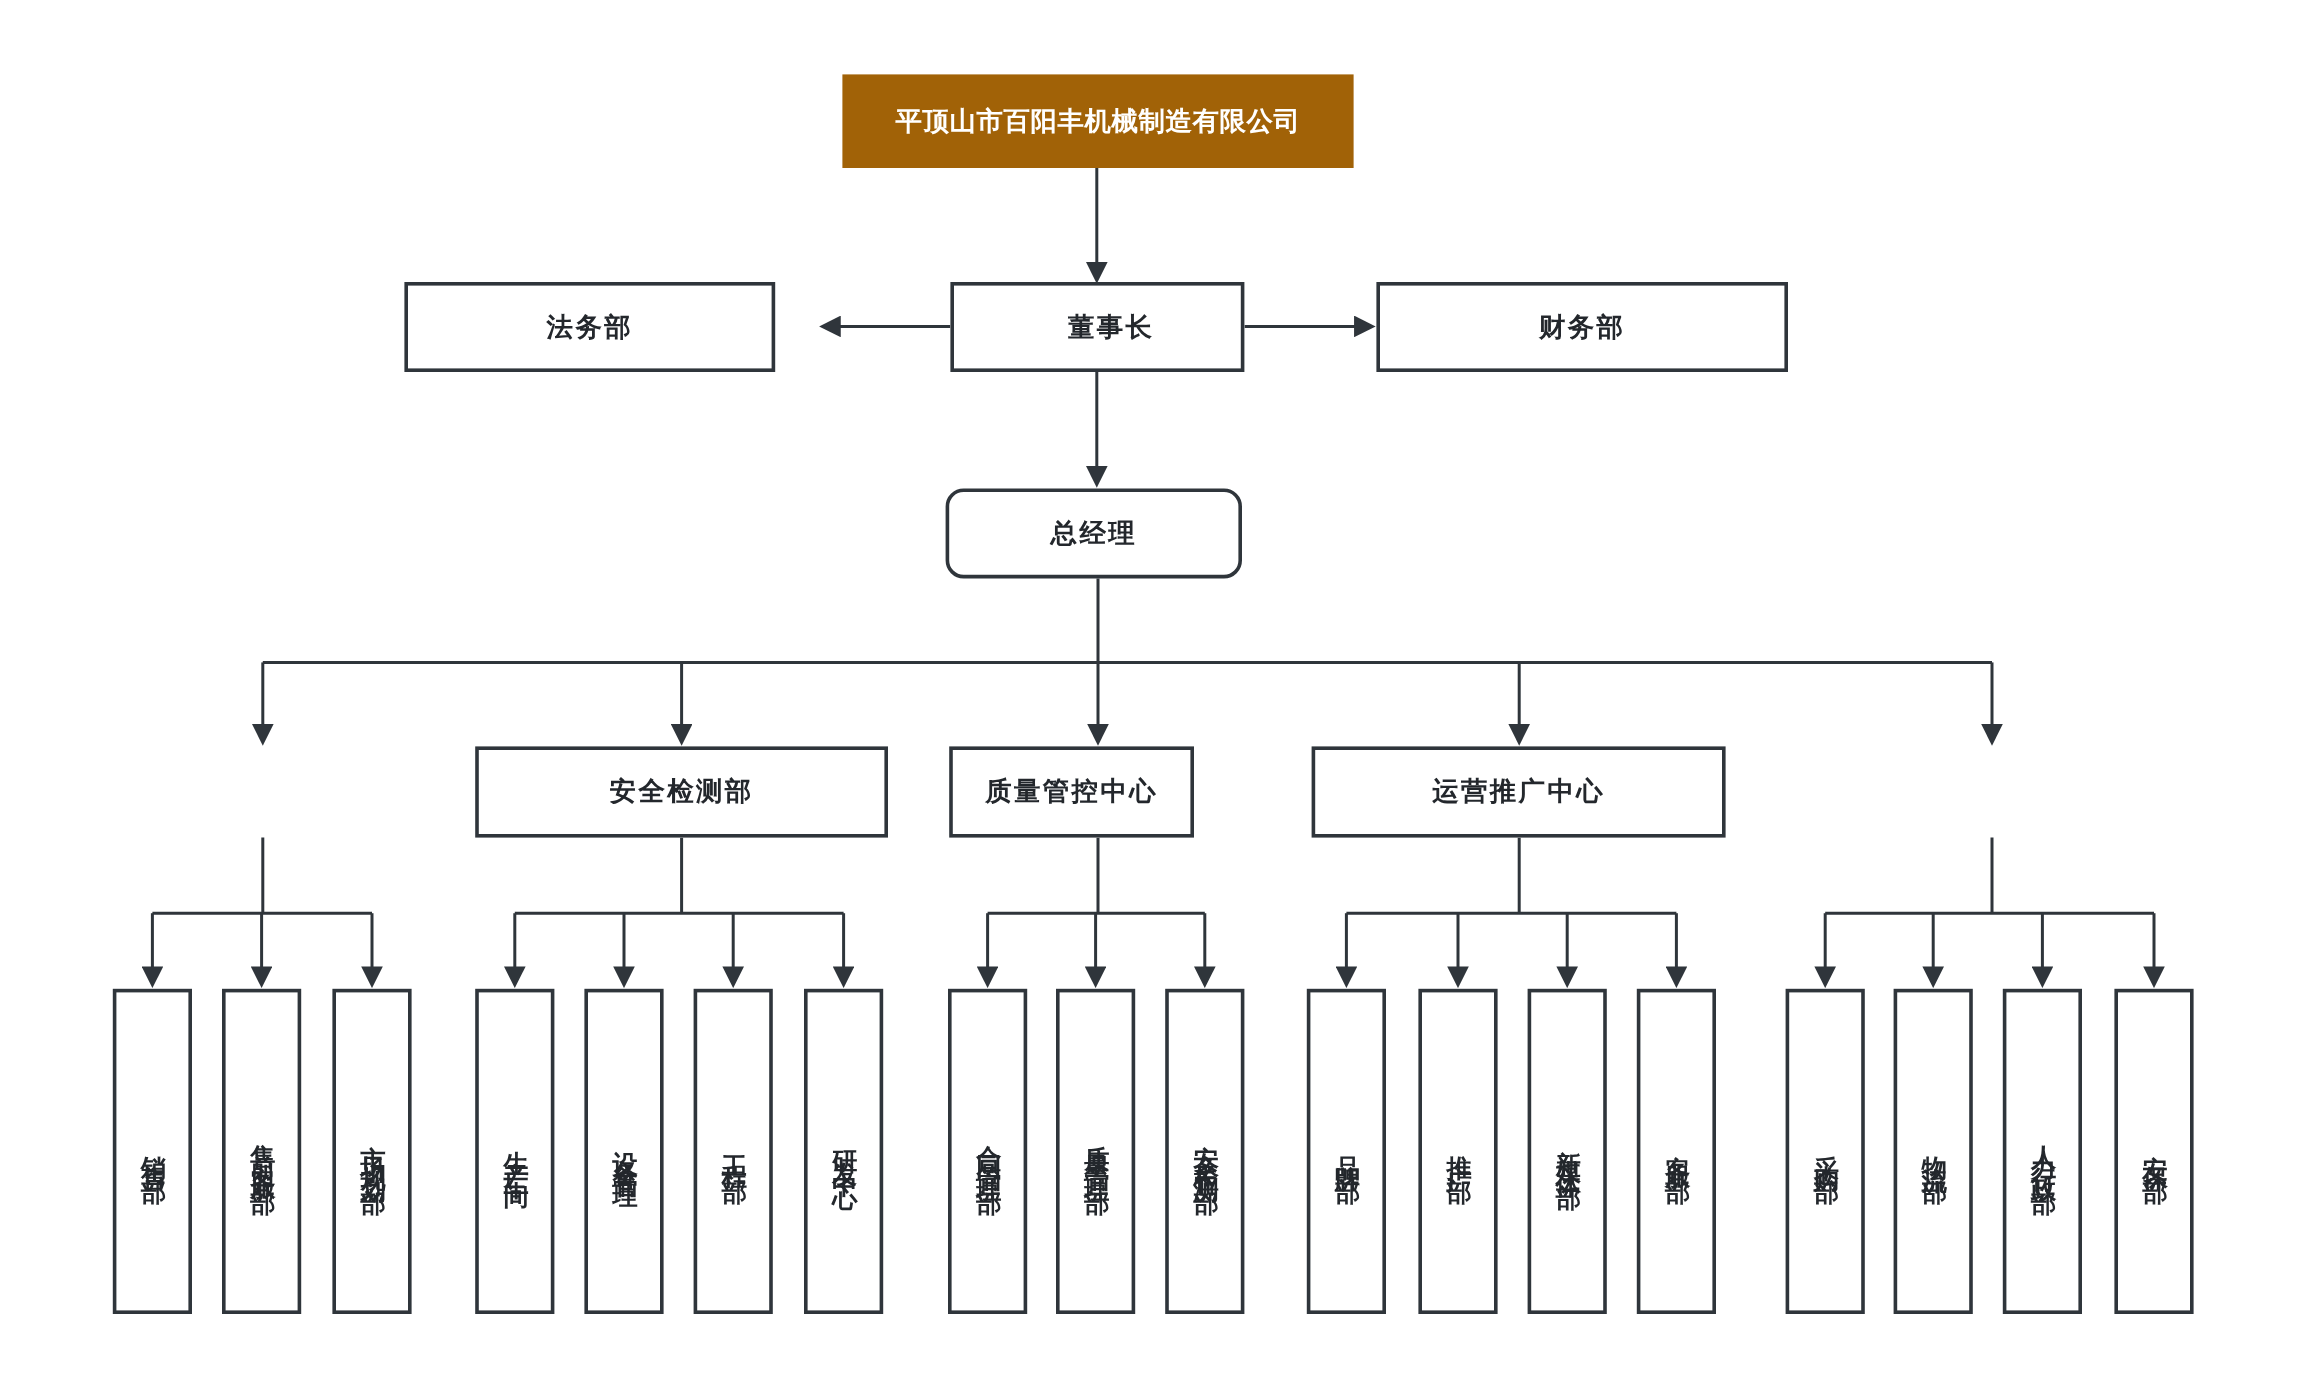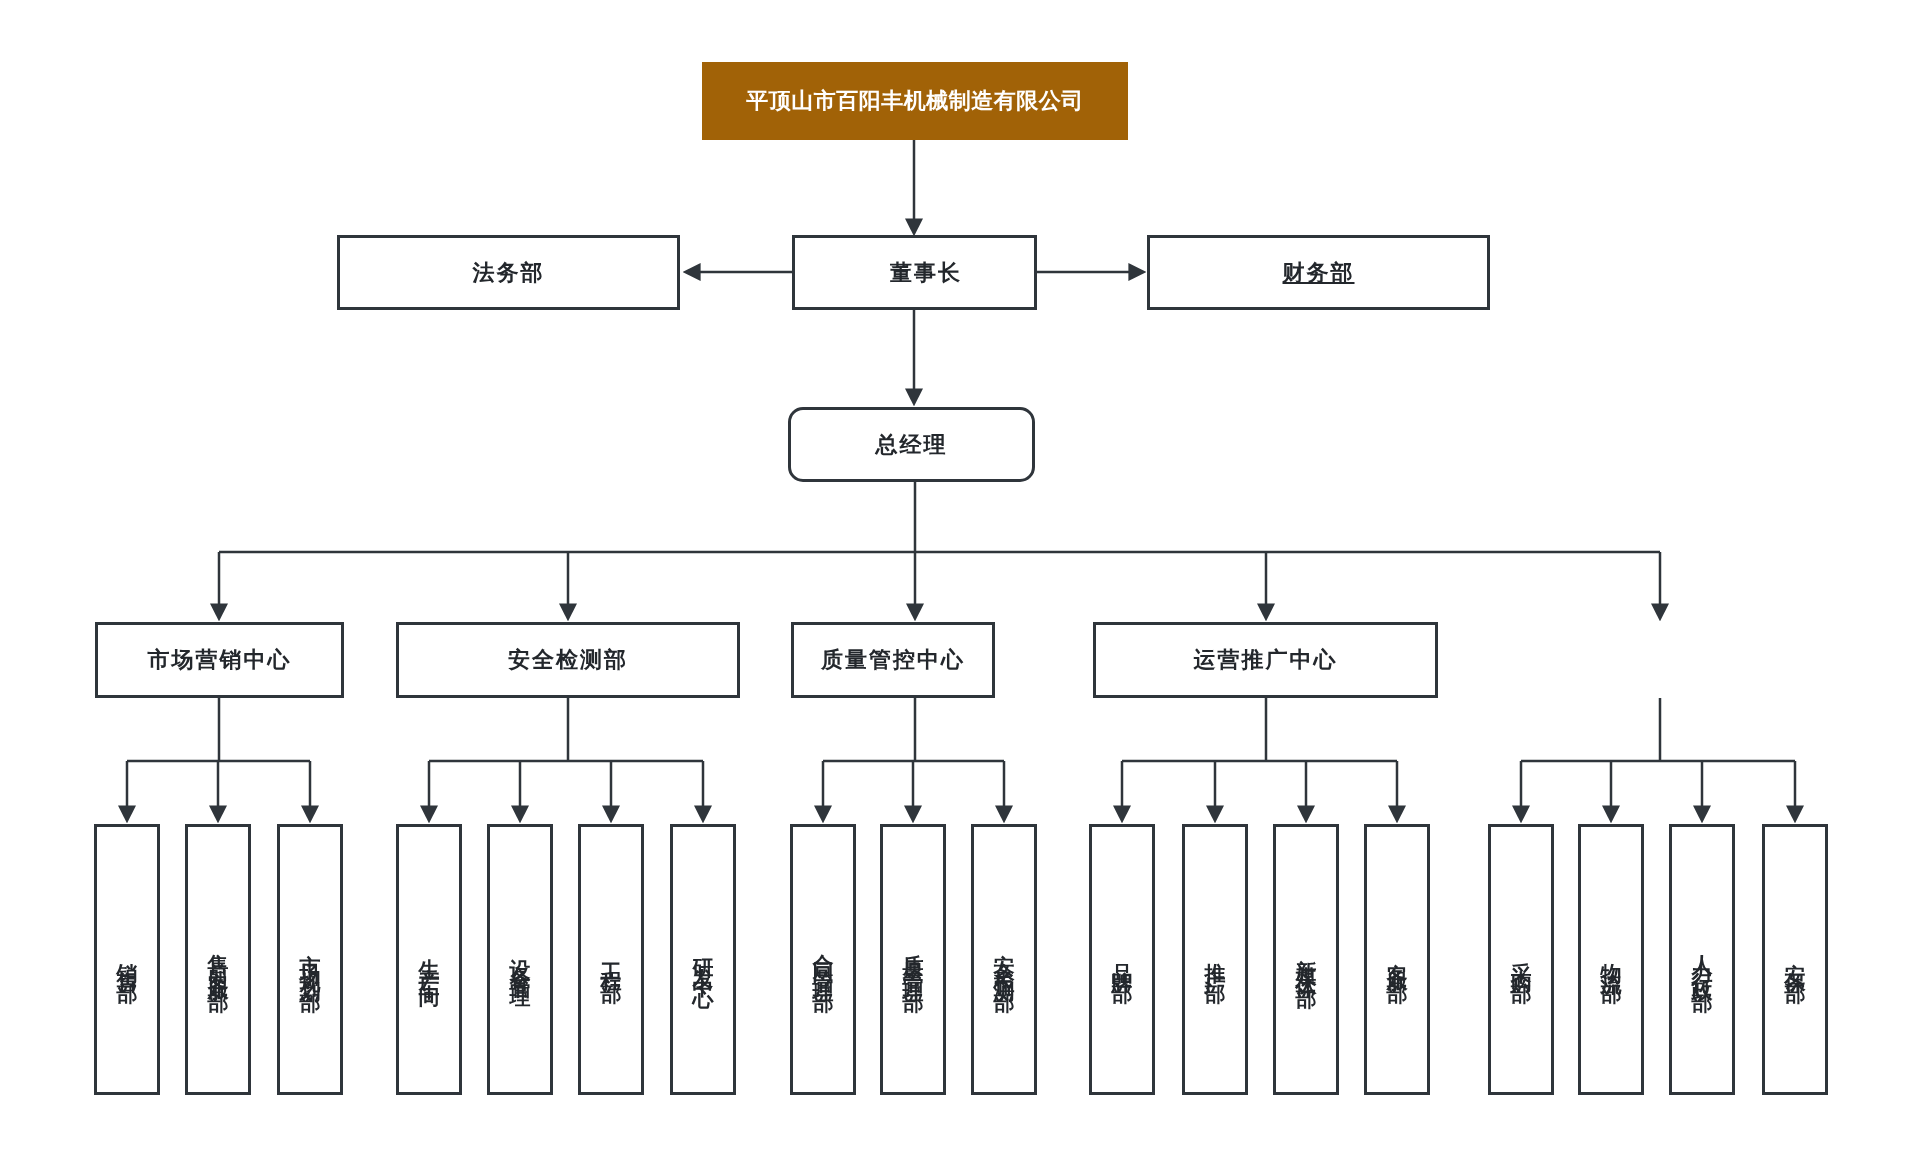--- a/index.html
+++ b/index.html
@@ -106,27 +106,26 @@
 
       <path d="M1521 761 V818" marker-end="url(#ah)"></path>
       <path d="M1611 761 V818" marker-end="url(#ah)"></path>
       <path d="M1702 761 V818" marker-end="url(#ah)"></path>
       <path d="M1795 761 V818" marker-end="url(#ah)"></path>
     </g>
   </svg>
 
   <div class="node root" style="left:702px; top:62px; width:426px; height:78px;">平顶山市百阳丰机械制造有限公司</div>
 
-  <div class="node lvl" style="left:337px; top:235px; width:343px; height:75px;">法务部</div>
+  <div class="node lvl" style="left:337px; top:235px; width:309px; height:75px;">法务部</div>
   <div class="node lvl" style="left:792px; top:235px; width:245px; height:75px;padding-left:23px;">董事长</div>
-  <div class="node lvl" style="left:1147px; top:235px; width:343px; height:75px;text-decoration:underline;">财务部</div>
+  <div class="node lvl" style="left:1147px; top:235px; width:343px; height:75px;">财务部</div>
 
   <div class="node lvl" style="left:788px; top:407px; width:247px; height:75px;border-radius:15px;">总经理</div>
 
-  <div class="node lvl" style="left:95px; top:622px; width:249px; height:76px;">市场营销中心</div>
   <div class="node lvl" style="left:396px; top:622px; width:344px; height:76px;">安全检测部</div>
   <div class="node lvl" style="left:791px; top:622px; width:204px; height:76px;">质量管控中心</div>
   <div class="node lvl" style="left:1093px; top:622px; width:345px; height:76px;">运营推广中心</div>
 
   <div class="node leaf" style="left:94px; top:824px; width:66px; height:271px;">销售部</div>
   <div class="node leaf" style="left:185px; top:824px; width:66px; height:271px;">售前客服部</div>
   <div class="node leaf" style="left:277px; top:824px; width:66px; height:271px;">市场规划部</div>
 
   <div class="node leaf" style="left:396px; top:824px; width:66px; height:271px;">生产车间</div>
   <div class="node leaf" style="left:487px; top:824px; width:66px; height:271px;">设备管理</div>

